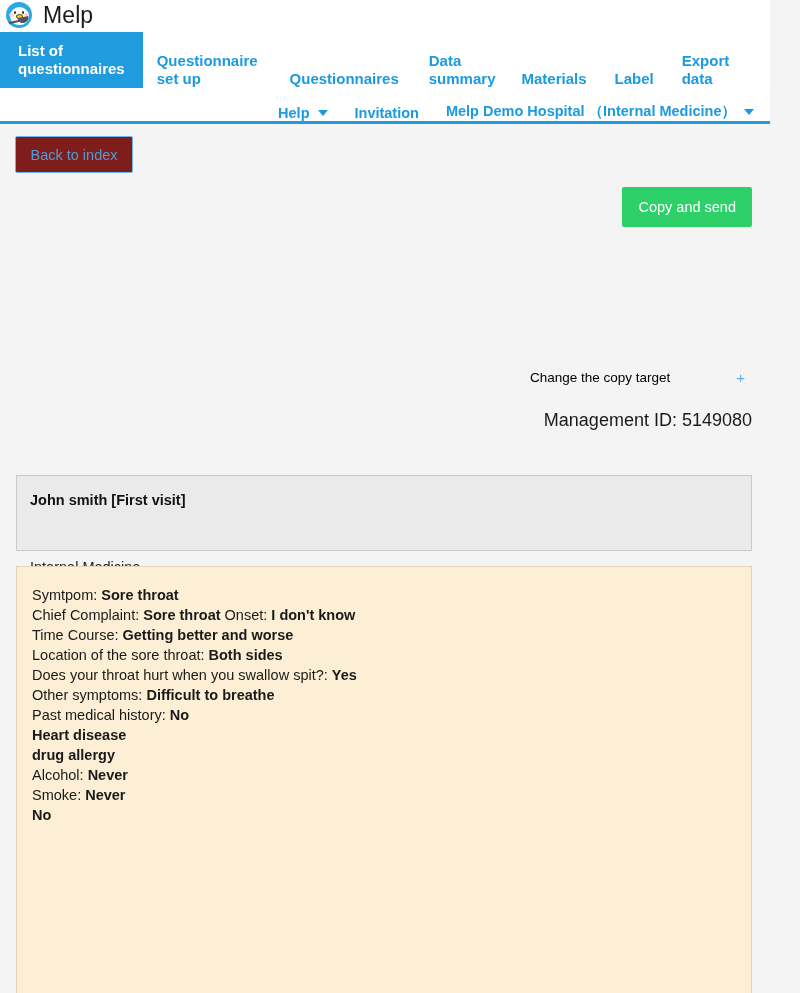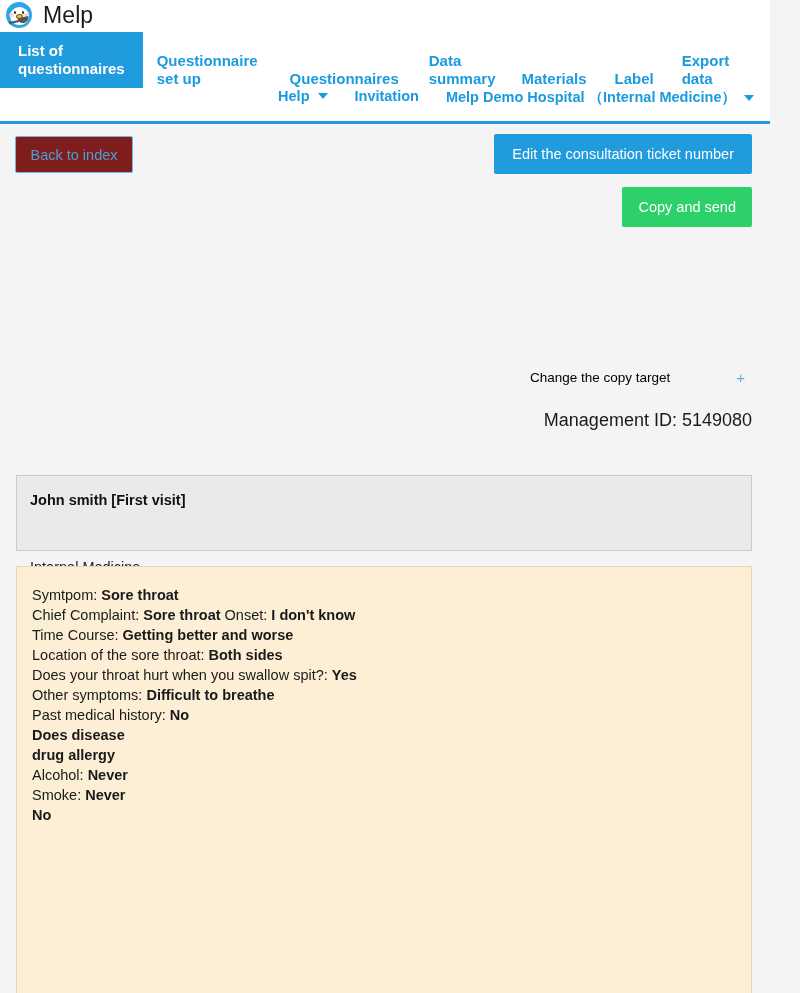--- a/index.html
+++ b/index.html
@@ -104,21 +104,21 @@
   #nav-main .gap1 { margin-left: 14px; }
   #nav-main .gap2 { margin-left: 32px; }
   #nav-main .gap3 { margin-left: 30px; }
   #nav-main .gap4 { margin-left: 26px; }
   #nav-main .gap5 { margin-left: 28px; }
   #nav-main .gap6 { margin-left: 28px; }
 
   
   #nav-sub {
     display: flex;
-    align-items: flex-start;
+    align-items: flex-end;
     justify-content: flex-end;
     height: 33px;
     padding-right: 16px;
   }
   .subnav-item {
     color: #1b9ae0;
     font-size: 14.5px;
     font-weight: bold;
     cursor: pointer;
     display: flex;
@@ -292,21 +292,20 @@
       <span>Melp Demo Hospital （Internal Medicine）</span>
       <span class="caret"></span>
     </div>
   </div>
 </div>
 
 <div id="page">
 
   <div id="action-row">
     <button id="back-btn">Back to index</button>
-    <button id="edit-btn">Edit the consultation ticket number</button>
     <button id="copy-btn">Copy and send</button>
   </div>
 
   <div id="copy-target-row">
     <span id="copy-target-link">Change the copy target</span>
     <span id="copy-target-plus">+</span>
   </div>
 
   <div id="meta">
     <div>Management ID: 5149080</div>
@@ -319,21 +318,21 @@
 
   <div id="answers-box">
     <div id="answers-list">
         <div class="ans-line"><span>Symtpom: </span><b>Sore throat</b></div>
         <div class="ans-line"><span>Chief Complaint: </span><b>Sore throat</b><span> Onset: </span><b>I don't know</b></div>
         <div class="ans-line"><span>Time Course: </span><b>Getting better and worse</b></div>
         <div class="ans-line"><span>Location of the sore throat: </span><b>Both sides</b></div>
         <div class="ans-line"><span>Does your throat hurt when you swallow spit?: </span><b>Yes</b></div>
         <div class="ans-line"><span>Other symptoms: </span><b>Difficult to breathe</b></div>
         <div class="ans-line"><span>Past medical history: </span><b>No</b></div>
-        <div class="ans-line"><b>Does disease</b></div>
+        <div class="ans-line"><b>Heart disease</b></div>
         <div class="ans-line"><b>drug allergy</b></div>
         <div class="ans-line"><span>Alcohol: </span><b>Never</b></div>
         <div class="ans-line"><span>Smoke: </span><b>Never</b></div>
         <div class="ans-line"><b>No</b></div>
       </div>
 
   </div>
 
 </div>
 

